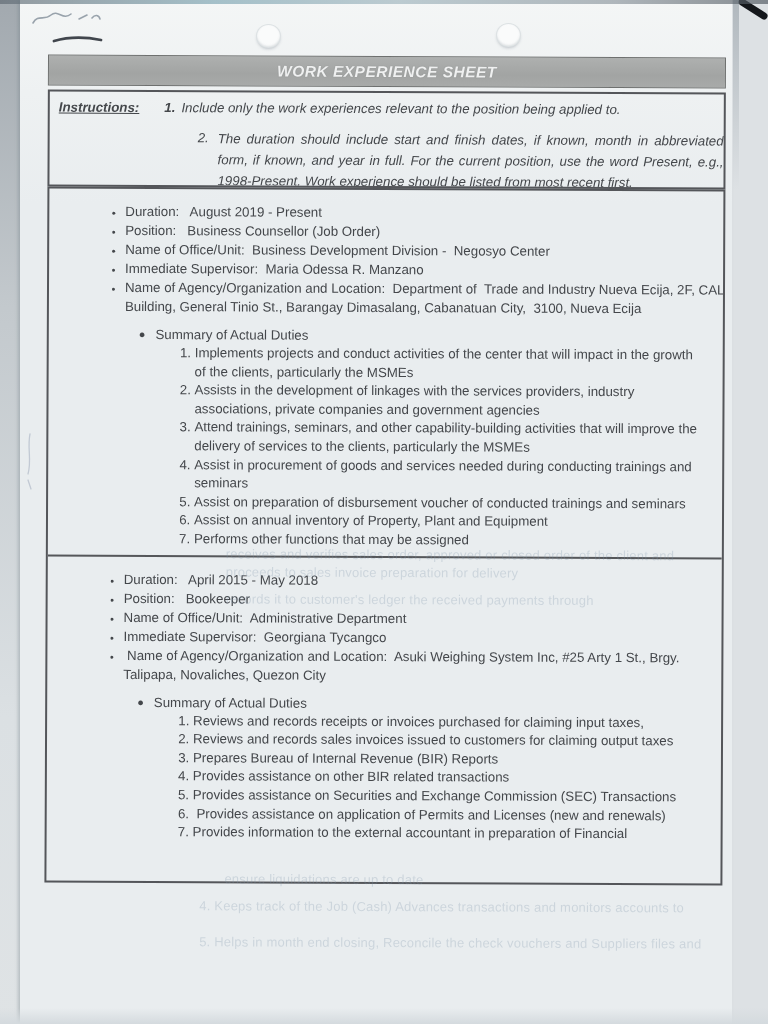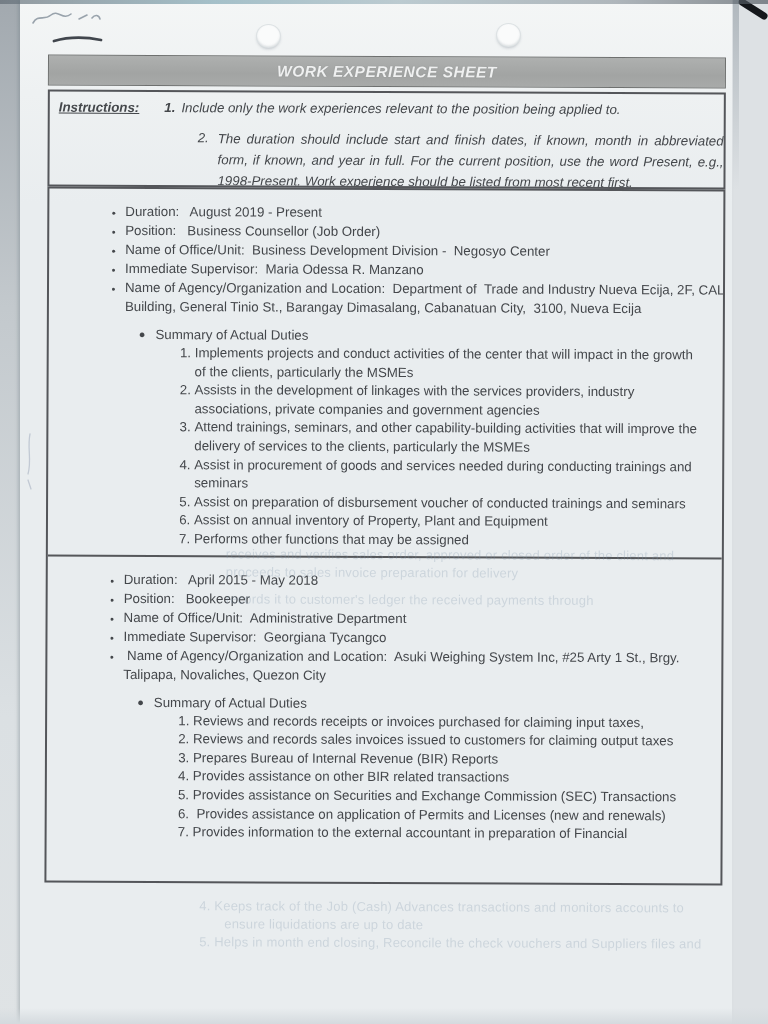--- a/index.html
+++ b/index.html
@@ -105,21 +105,21 @@
 
   
   .ghost{
     position:absolute;font-size:13px;color:#7d93a8;opacity:.26;
     white-space:nowrap;letter-spacing:.2px;
   }
   .ghost-1{left:208px;top:547px;}
   .ghost-2{left:208px;top:565px;}
   .ghost-3{left:208px;top:592px;}
   .ghost-4{left:183px;top:899px;}
-  .ghost-5{left:208px;top:917px;}
+  .ghost-5{left:208px;top:872px;}
   .ghost-6{left:183px;top:935px;}
 </style>
 </head>
 <body>
 
 <div class="stage">
   <div class="bg-left"></div>
 
   <div class="paper">
 

